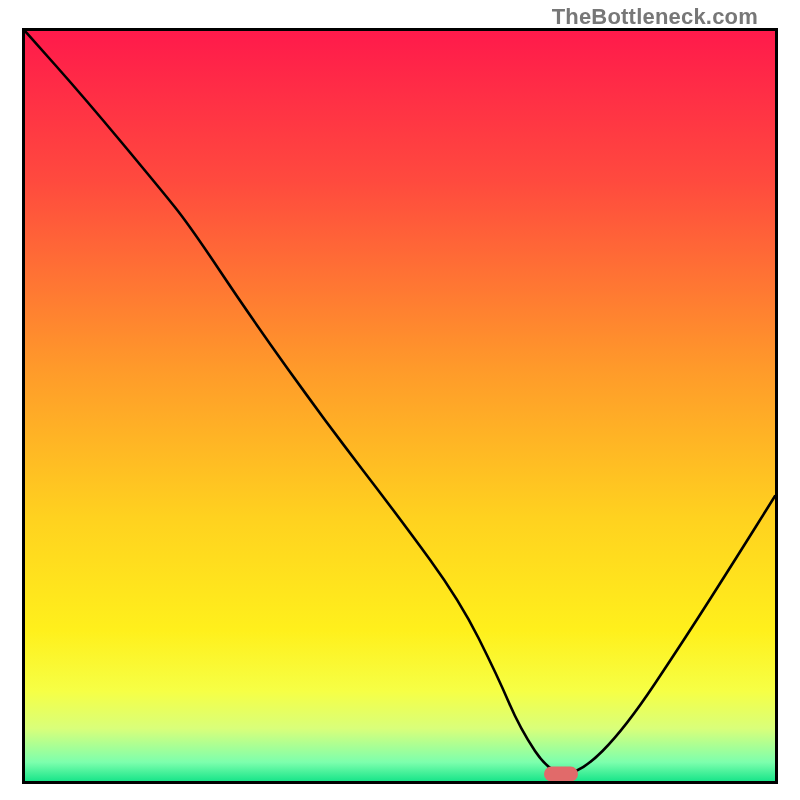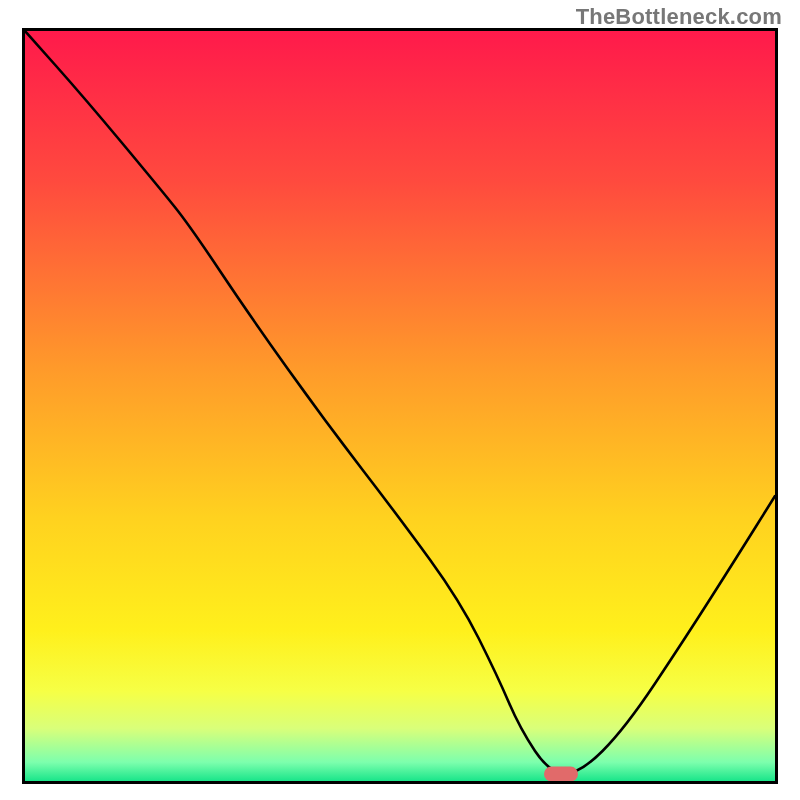--- a/index.html
+++ b/index.html
@@ -8,21 +8,20 @@
     width: 800px;
     height: 800px;
     background: #ffffff;
     overflow: hidden;
     font-family: Arial, Helvetica, sans-serif;
   }
   .container {
     position: relative;
     width: 770px;
     height: 800px;
-    padding-left: 24px;
   }
   .watermark {
     position: absolute;
     top: 4px;
     right: 12px;
     color: #777;
     font-size: 22px;
     font-weight: 600;
     letter-spacing: 0.2px;
     z-index: 10;

